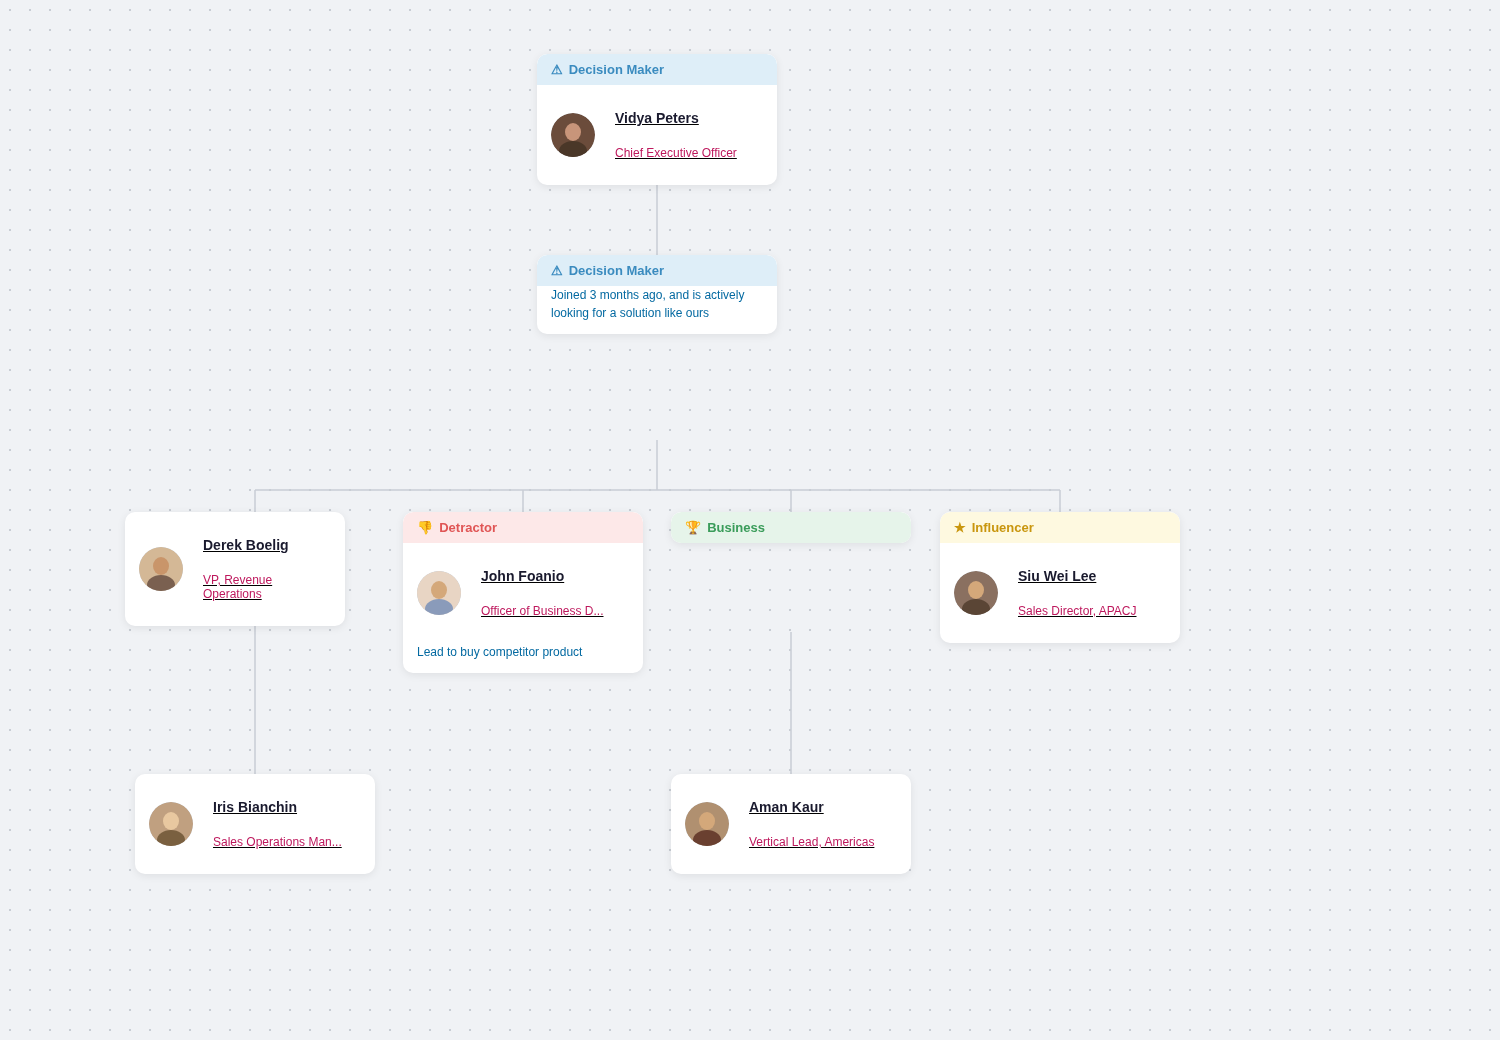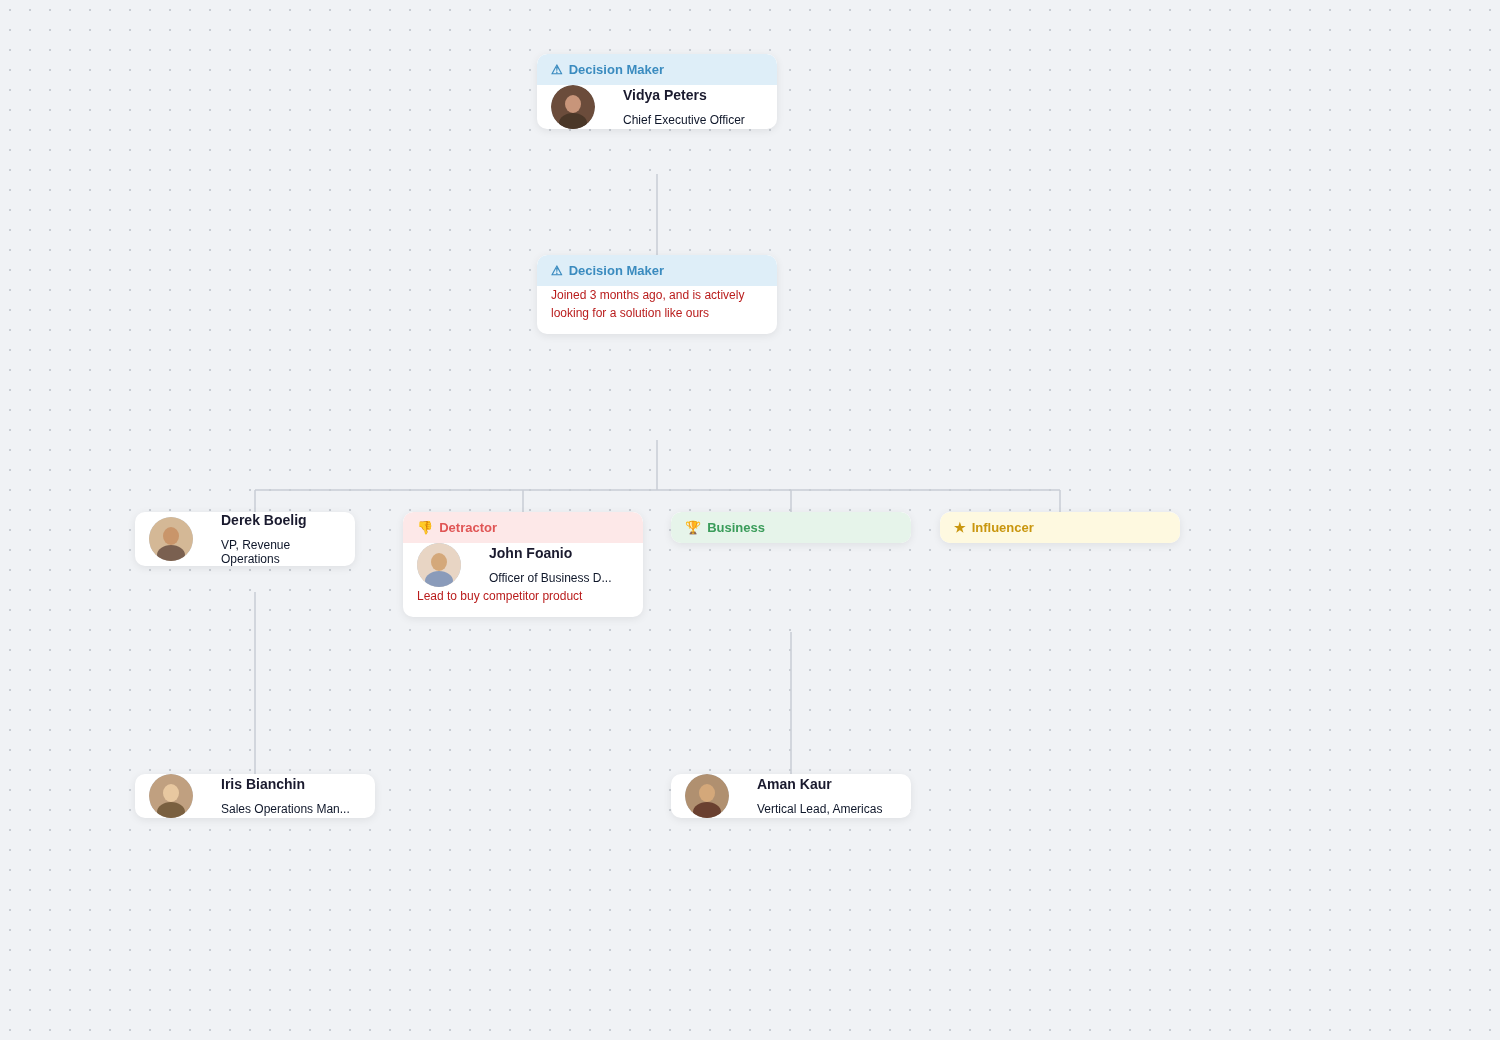--- a/index.html
+++ b/index.html
@@ -44,24 +44,25 @@
     }
     .card-header.champion {
       background: #e6f4ea;
       color: #3a9c5a;
     }
     .card-header.influencer {
       background: #fef9e0;
       color: #c9960e;
     }
     .card-body {
-      padding: 0 14px;
+      padding: 25px 14px;
       display: flex;
       align-items: center;
-      gap: 28px;
+      gap: 20px;
+      text-decoration: underline;
     }
     .avatar {
       width: 44px;
       height: 44px;
       border-radius: 50%;
       overflow: hidden;
       flex-shrink: 0;
       background: #c5c8cd;
       display: flex;
       align-items: center;
@@ -71,27 +72,27 @@
       width: 44px;
       height: 44px;
     }
     .person-name {
       font-size: 14px;
       font-weight: 600;
       color: #1a1a2e;
     }
     .person-title {
       font-size: 12px;
-      color: #0f172a;
-      margin-top: 10px;
+      color: #be185d;
+      margin-top: 20px;
     }
     .card-note {
       padding: 0 14px 12px 14px;
       font-size: 12px;
-      color: #b91c1c;
+      color: #0369a1;
       line-height: 1.5;
     }
     
     svg.connectors {
       position: absolute;
       top: 0;
       left: 0;
       width: 1500px;
       height: 1040px;
       pointer-events: none;
@@ -146,21 +147,21 @@
   </div>
 
   <div class="card" style="left:537px; top:255px; width:240px;">
     <div class="card-header decision-maker">
       <span>⚠</span>
       <span>Decision Maker</span>
     </div>
     <div class="card-note">Joined 3 months ago, and is actively looking for a solution like ours</div>
   </div>
 
-  <div class="card" style="left:135px; top:512px; width:220px;">
+  <div class="card" style="left:125px; top:512px; width:220px;">
     <div class="card-body">
       <div class="avatar">
         <svg viewBox="0 0 44 44">
             <circle cx="22" cy="22" r="22" fill="#d4b896"></circle>
             <ellipse cx="22" cy="19" rx="8" ry="9" fill="#c9956a"></ellipse>
             <ellipse cx="22" cy="38" rx="14" ry="10" fill="#7a6050"></ellipse>
           </svg>
       </div>
       <div>
         <div class="person-name">Derek Boelig</div>
@@ -195,20 +196,33 @@
       <span>🏆</span>
       <span>Business</span>
     </div>
   </div>
 
   <div class="card" style="left:940px; top:512px; width:240px;">
     <div class="card-header influencer">
       <span>★</span>
       <span>Influencer</span>
     </div>
+    <div class="card-body">
+      <div class="avatar">
+        <svg viewBox="0 0 44 44">
+            <circle cx="22" cy="22" r="22" fill="#8a7060"></circle>
+            <ellipse cx="22" cy="19" rx="8" ry="9" fill="#d4a87a"></ellipse>
+            <ellipse cx="22" cy="38" rx="14" ry="10" fill="#5a4535"></ellipse>
+          </svg>
+      </div>
+      <div>
+        <div class="person-name">Siu Wei Lee</div>
+        <div class="person-title">Sales Director, APACJ</div>
+      </div>
+    </div>
   </div>
 
   <div class="card" style="left:671px; top:774px; width:240px;">
     <div class="card-body">
       <div class="avatar">
         <svg viewBox="0 0 44 44">
             <circle cx="22" cy="22" r="22" fill="#b09070"></circle>
             <ellipse cx="22" cy="19" rx="8" ry="9" fill="#d4a87a"></ellipse>
             <ellipse cx="22" cy="38" rx="14" ry="10" fill="#6a4030"></ellipse>
           </svg>

